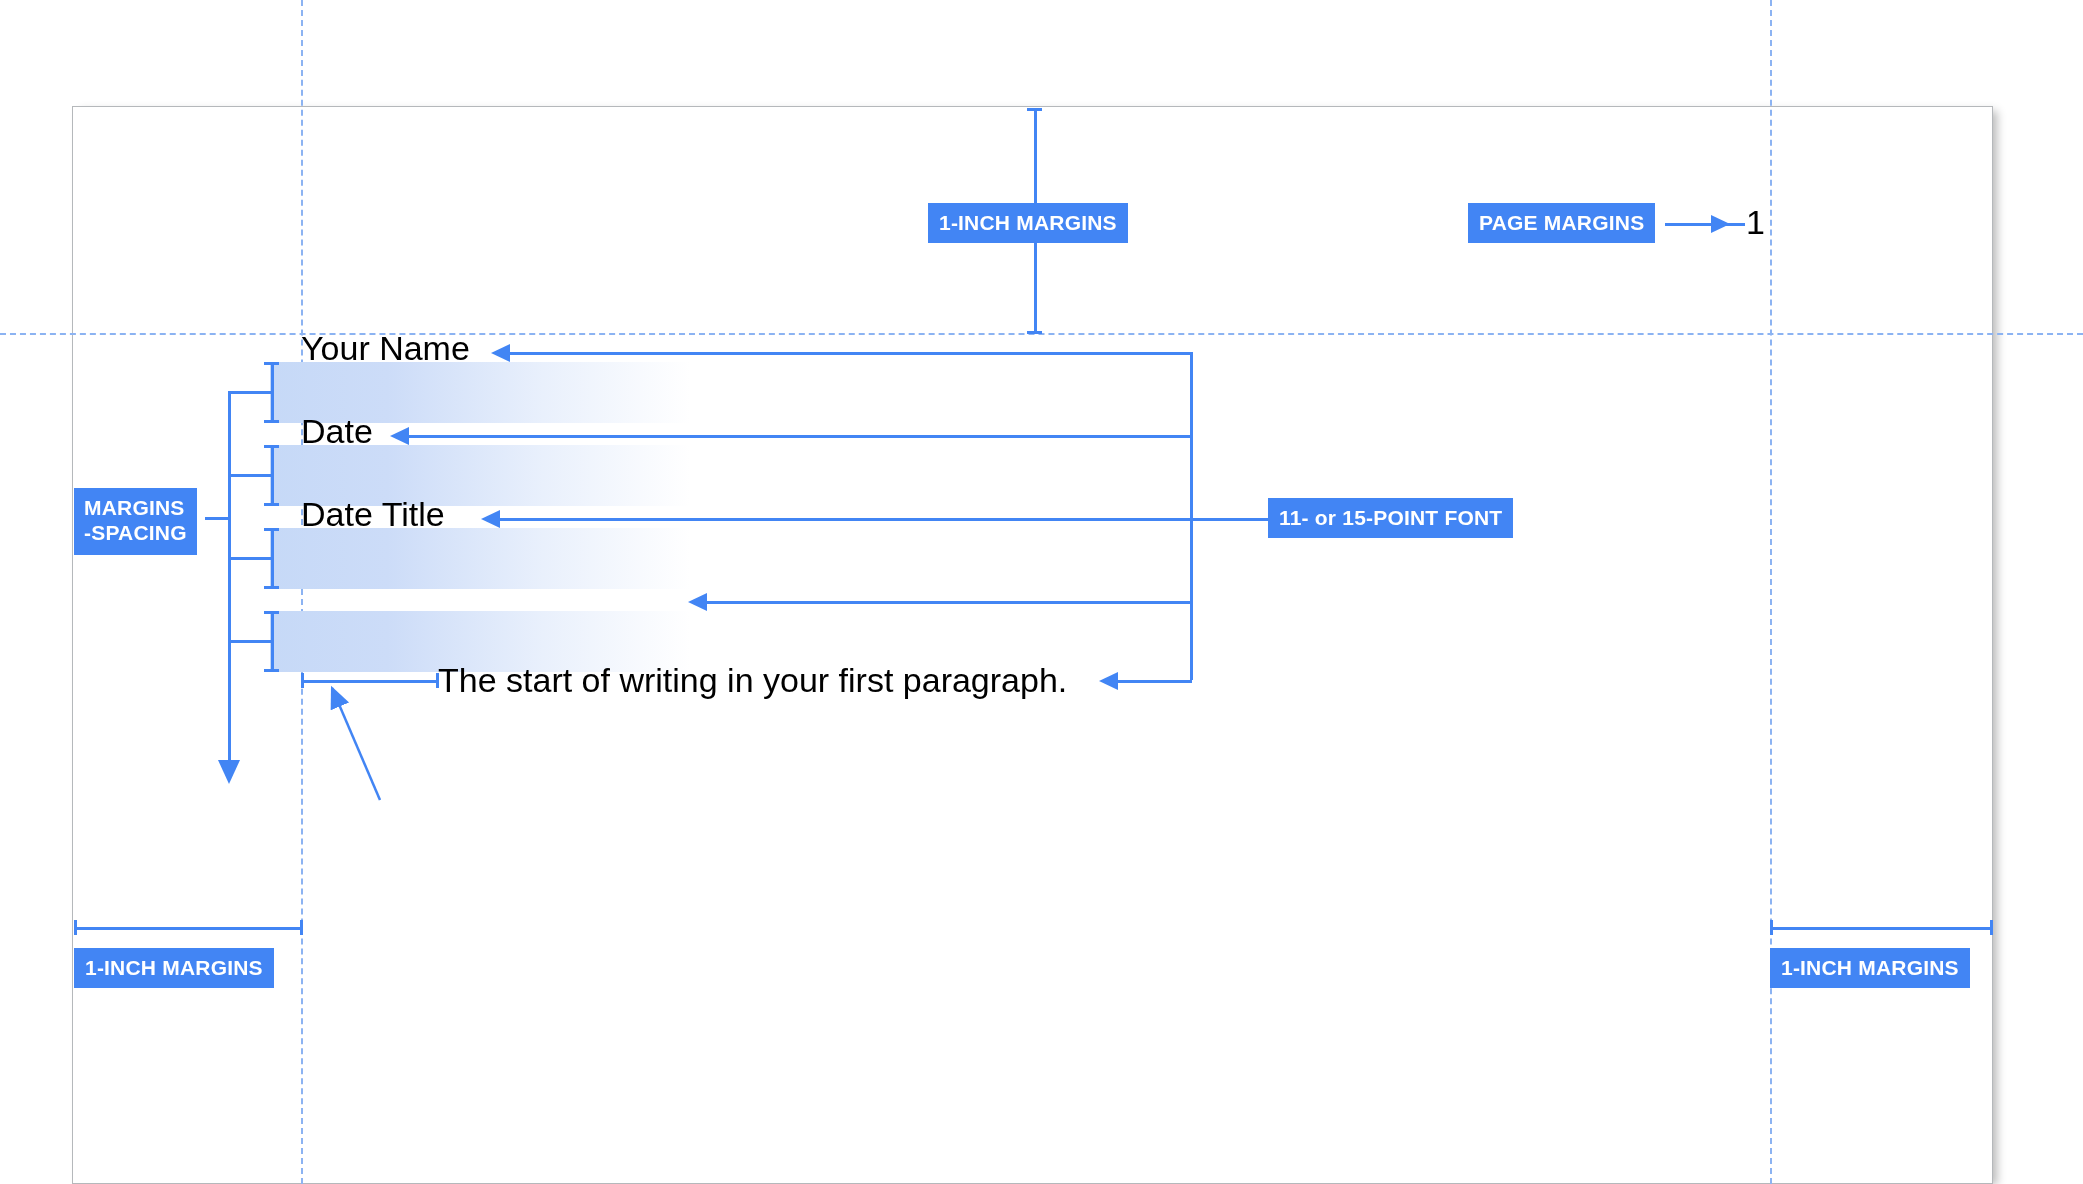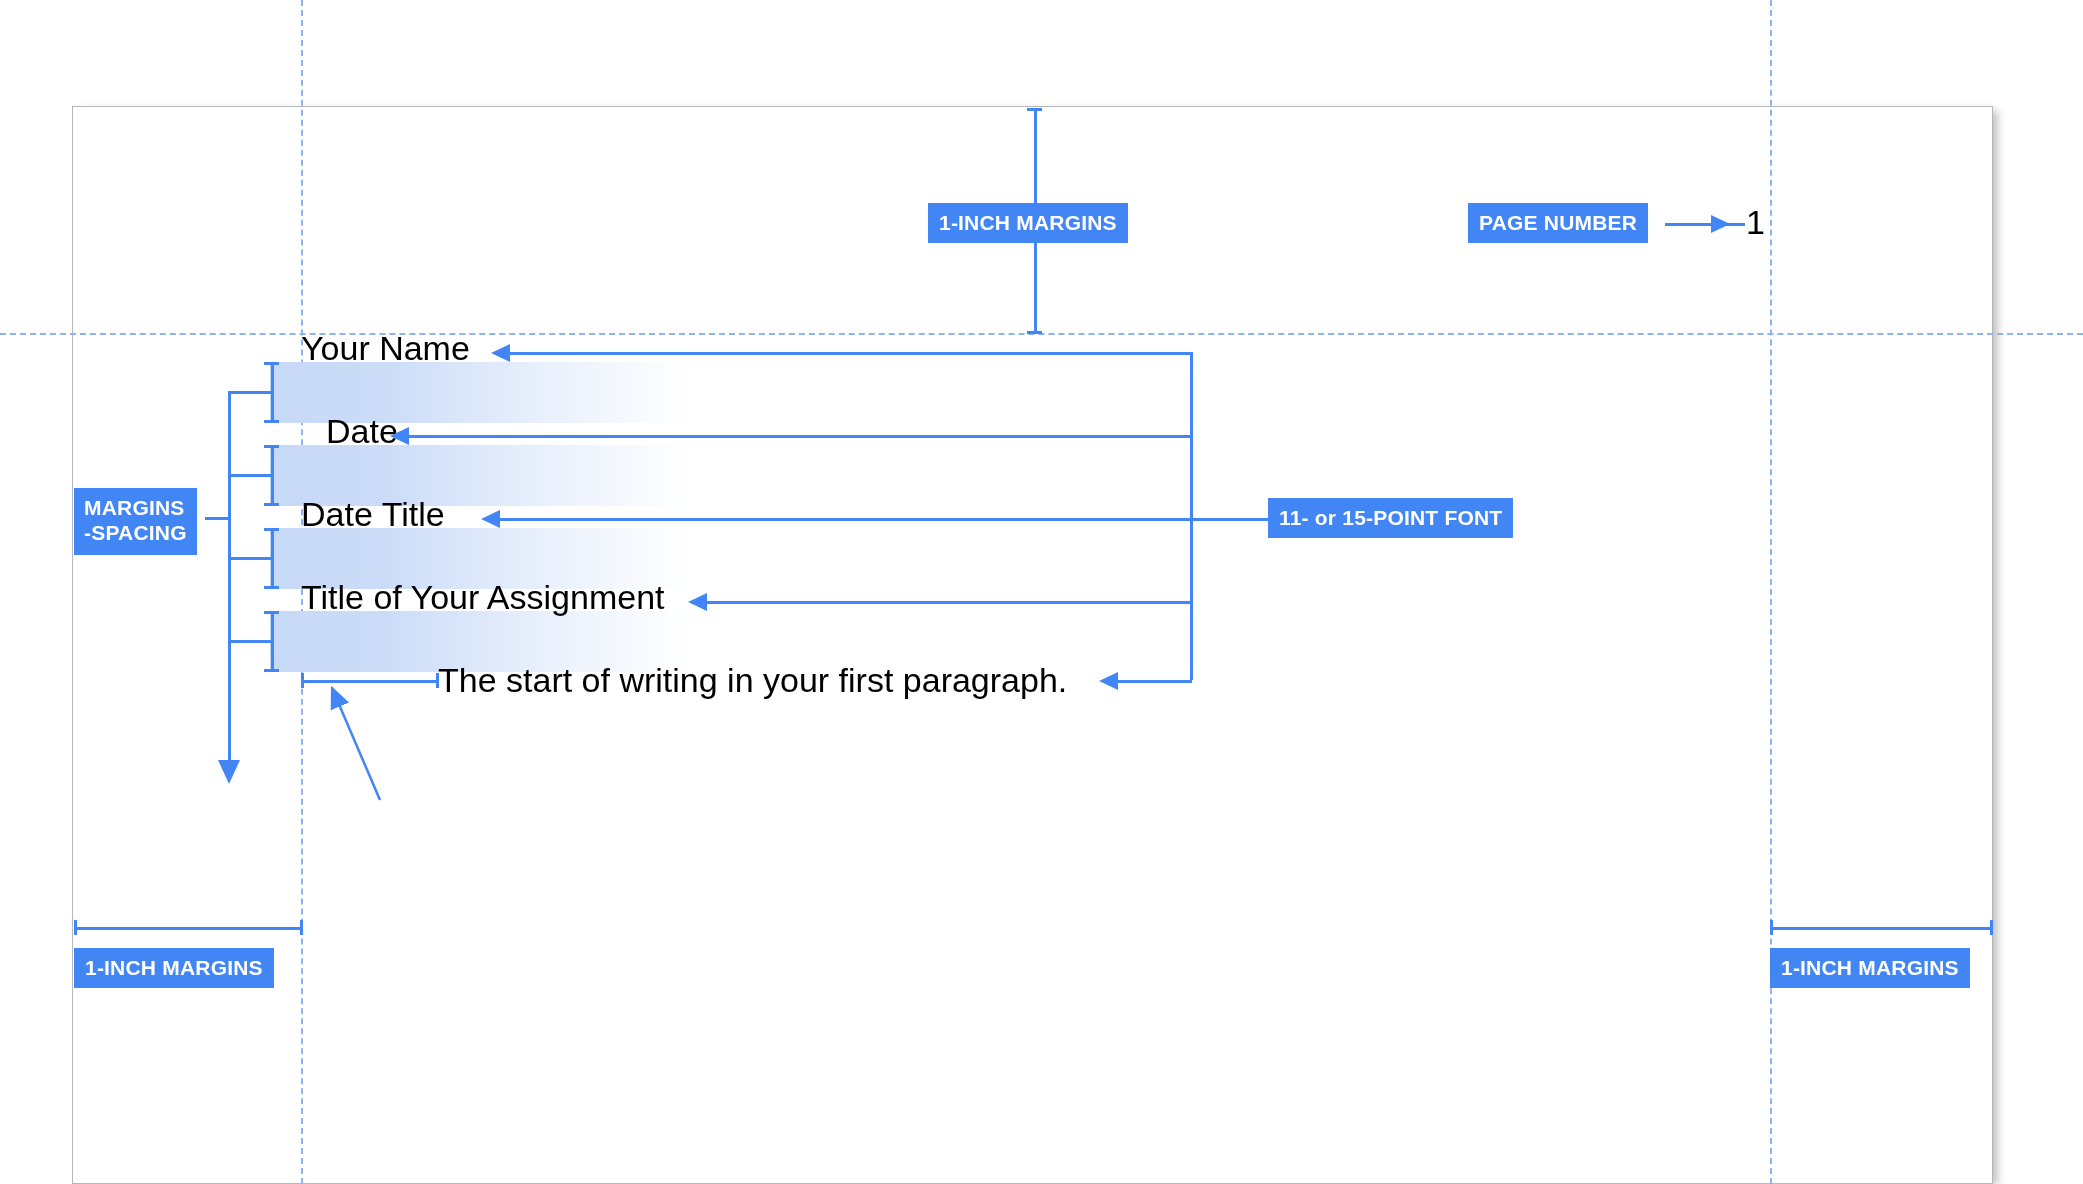--- a/index.html
+++ b/index.html
@@ -63,33 +63,32 @@
   <div class="guide guide-h" style="top:333px;"></div>
   <div class="guide guide-v" style="left:301px;"></div>
   <div class="guide guide-v" style="left:1770px;"></div>
 
   <div class="band" style="top:362px;"></div>
   <div class="band" style="top:445px;"></div>
   <div class="band" style="top:528px;"></div>
   <div class="band" style="top:611px;"></div>
 
   <div class="doc-line" style="left:301px;top:331px;text-align:right;">Your Name</div>
-  <div class="doc-line" style="left:301px;top:414px;margin-left:25px;">Date</div>
+  <div class="doc-line" style="left:301px;top:414px;">Date</div>
   <div class="doc-line" style="left:301px;top:497px;">Date Title</div>
-  <div class="doc-line" style="left:301px;top:580px;">Title of Your Assignment</div>
   <div class="doc-line" style="left:438px;top:663px;">The start of writing in your first paragraph.</div>
 
   <div class="page-num" style="left:1746px;top:205px;">1</div>
 
   <div class="ln ln-v" style="left:1034px;top:108px;height:226px;"></div>
   <div class="cap-v" style="left:1027px;top:108px;"></div>
   <div class="cap-v" style="left:1027px;top:331px;"></div>
   <div class="chip" style="left:928px;top:203px;">1-INCH MARGINS</div>
 
-  <div class="chip" style="left:1468px;top:203px;">PAGE NUMBER</div>
+  <div class="chip" style="left:1468px;top:203px;">PAGE MARGINS</div>
   <div class="ln ln-h" style="left:1665px;top:223px;width:80px;"></div>
   <div class="arw arw-right" style="left:1711px;top:215px;"></div>
 
   <div class="ln ln-v" style="left:1190px;top:352px;height:328px;"></div>
 
   <div class="ln ln-h" style="left:510px;top:352px;width:682px;"></div>
   <div class="arw arw-left" style="left:491px;top:344px;"></div>
 
   <div class="ln ln-h" style="left:409px;top:435px;width:783px;"></div>
   <div class="arw arw-left" style="left:390px;top:427px;"></div>

